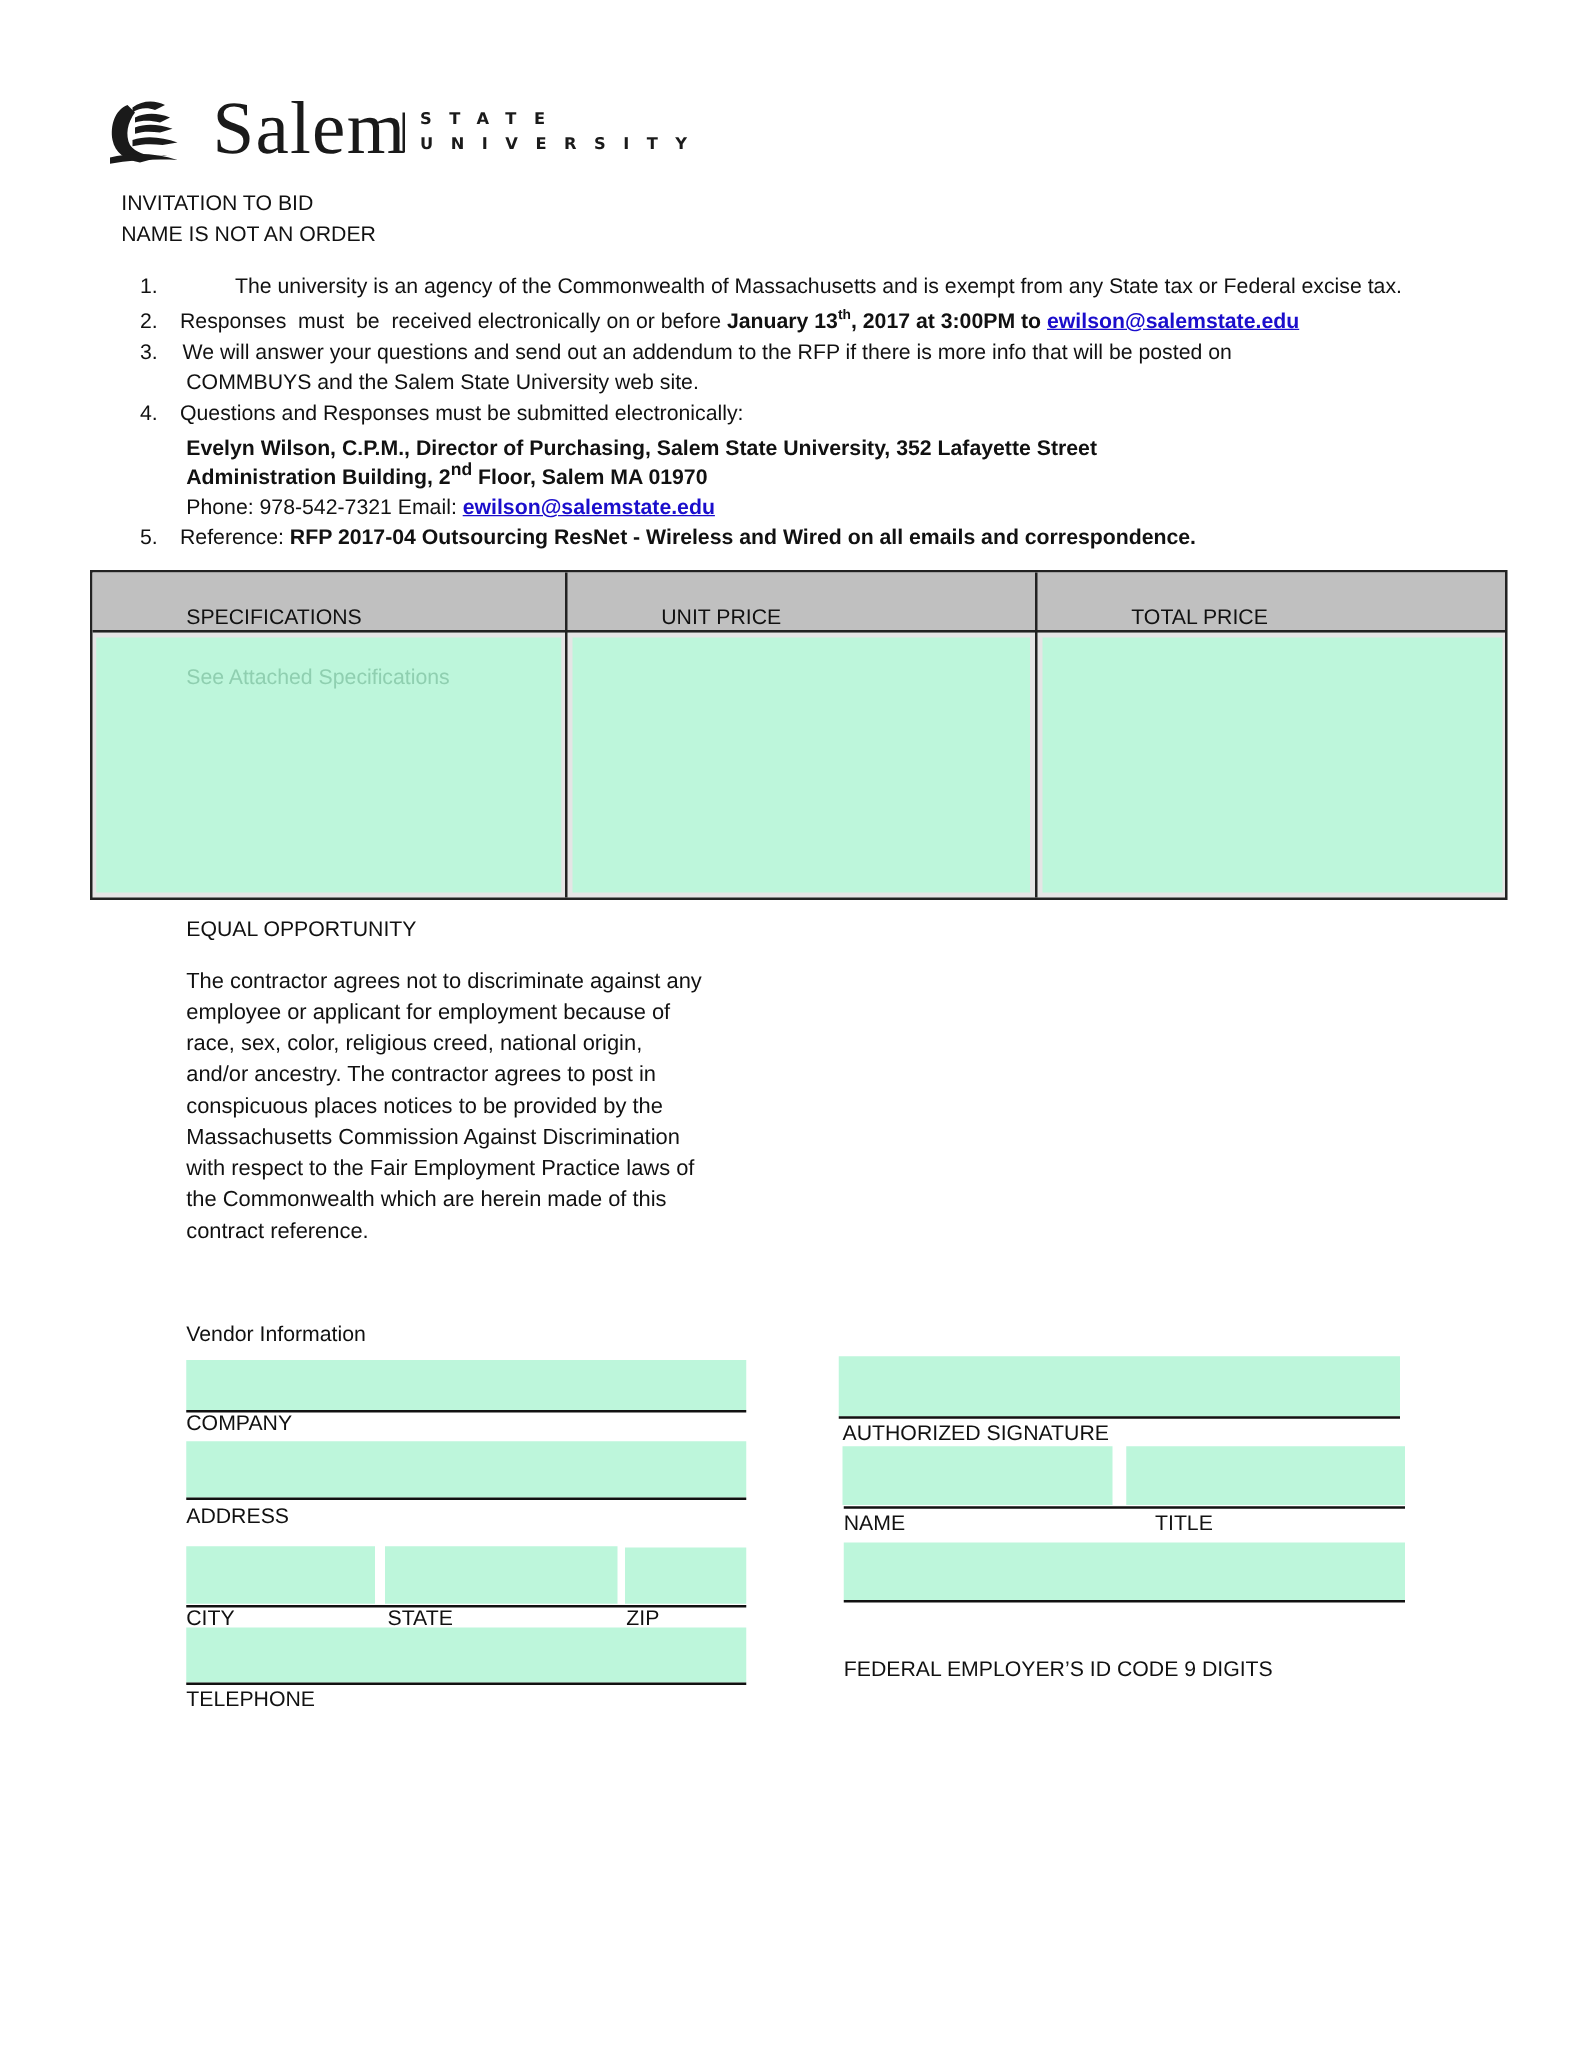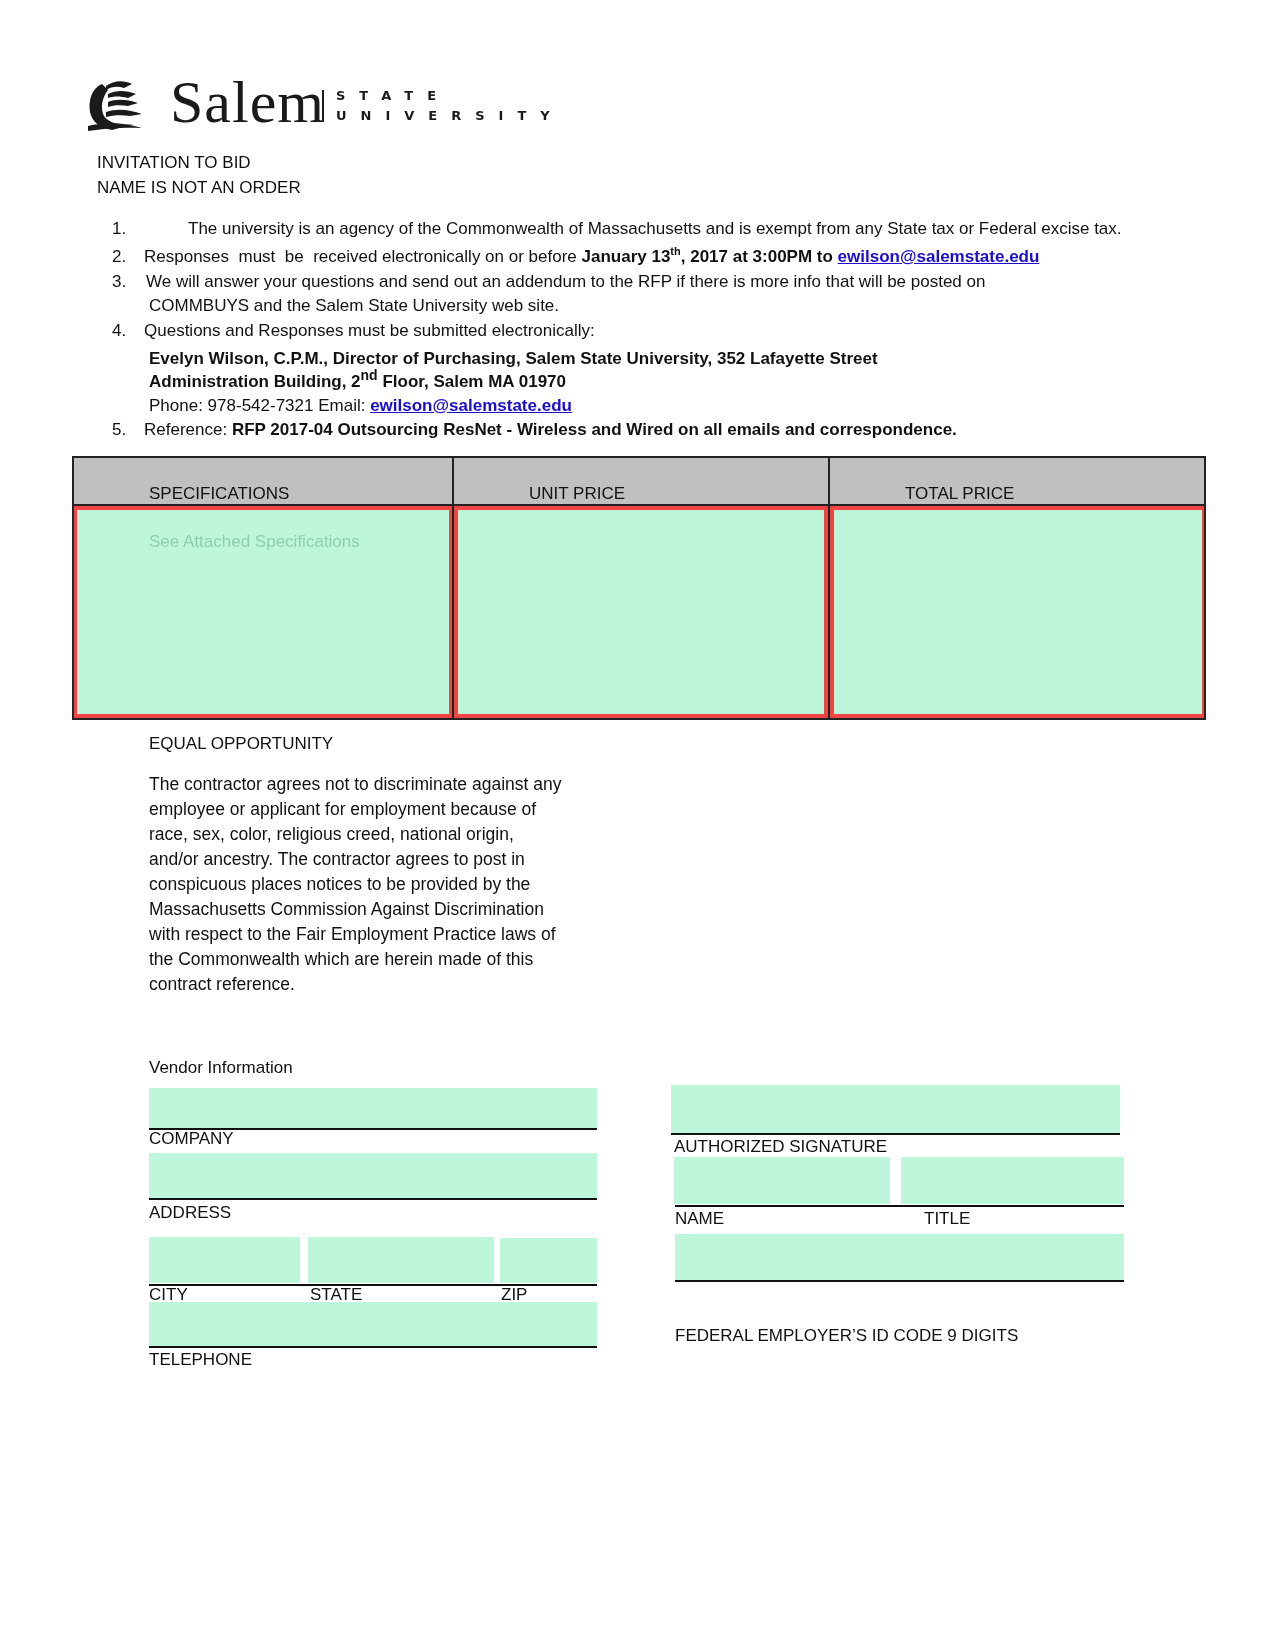--- a/index.html
+++ b/index.html
@@ -10,21 +10,21 @@
   .bold { font-weight:bold; }
   a.link { color:#1a0dcc; text-decoration:underline; font-weight:bold; }
   sup { font-size:11px; line-height:0; }
 
   
   .logo-word { font-family:"Liberation Serif", serif; font-size:60px; line-height:60px; letter-spacing:1px; color:#1a1a1a; }
   .logo-bar { width:2px; height:32px; background:#1a1a1a; }
   .logo-sub { font-family:"DejaVu Sans", sans-serif; font-weight:bold; font-size:13px; letter-spacing:14px; line-height:20px; color:#1a1a1a; }
 
   
-  .grid { position:absolute; left:72px; top:456px; width:1134px; height:264px; border:2px solid #222; box-sizing:border-box; background:#ef4444; }
+  .grid { position:absolute; left:72px; top:456px; width:1134px; height:264px; border:2px solid #222; box-sizing:border-box; background:#e5e5e5; }
   .head { position:absolute; top:0; height:48px; background:#c0c0c0; border-bottom:2px solid #222; box-sizing:border-box; }
   .vline { position:absolute; top:0; bottom:0; width:2px; background:#222; }
   .cell-fill { position:absolute; background:#bdf6db; }
   .head-label { position:absolute; top:26px; font-size:17px; line-height:20px; color:#111; }
 
   
   .field { position:absolute; background:#bdf6db; }
   .rule { position:absolute; height:2px; background:#111; }
   .lbl { position:absolute; font-size:17px; line-height:20px; color:#111; white-space:nowrap; }
 </style>

